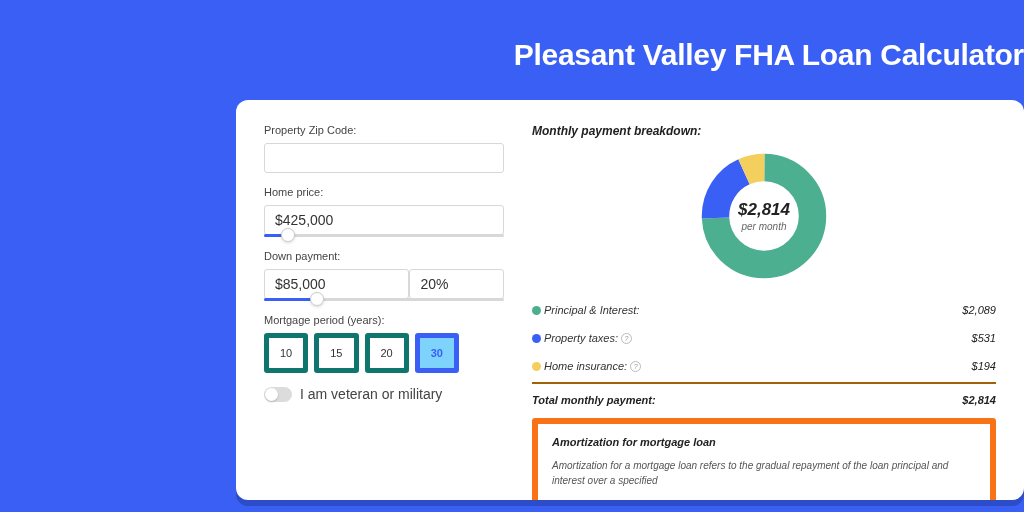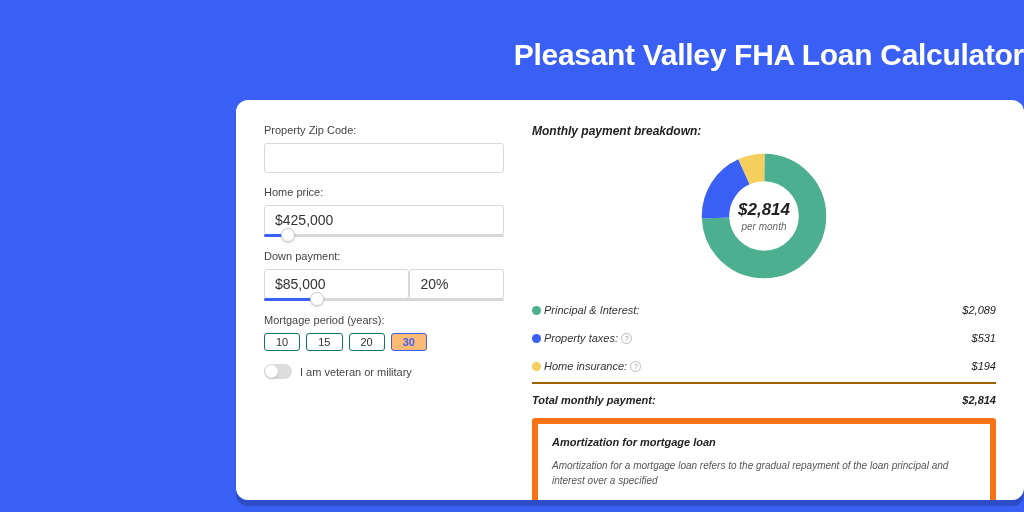--- a/index.html
+++ b/index.html
@@ -77,44 +77,44 @@
     top: -6px;
     transform: translateX(-50%);
     box-shadow: 0 1px 3px rgba(0,0,0,0.15);
   }
   .dp-row { display: flex; }
   .dp-row .text-input:first-child { flex: 1.7; }
   .dp-row .text-input:last-child { flex: 1; }
 
   .period-row { display: flex; gap: 6px; }
   .period-btn {
-    border: 1px solid #0f766e;
+    border: 5px solid #0f766e;
     background: #fff;
     font-size: 11px;
     color: #333;
-    padding: 2px 11px;
+    padding: 9px 11px;
     border-radius: 3px;
     cursor: pointer;
   }
   .period-btn.active {
-    background: #fdba74;
+    background: #7dd3fc;
     border-color: #3a5ff5;
     color: #3a5ff5;
     font-weight: 600;
   }
 
   .toggle-row { display: flex; align-items: center; gap: 8px; }
   .toggle {
     width: 28px; height: 15px; border-radius: 10px; background: #dcdcdc; position: relative;
   }
   .toggle-knob {
     width: 13px; height: 13px; border-radius: 50%; background: #fff; position: absolute; top: 1px; left: 1px;
     box-shadow: 0 1px 2px rgba(0,0,0,0.2);
   }
-  .toggle-label { font-size: 11px; color: #444; }
+  .toggle-label { font-size: 14px; color: #444; }
 
   .section-title {
     font-size: 12px;
     font-weight: 700;
     color: #222;
     margin-bottom: 14px;
   }
 
   .donut-wrap { display: flex; justify-content: center; margin-bottom: 16px; position: relative; }
   .donut { width: 128px; height: 128px; position: relative; }

